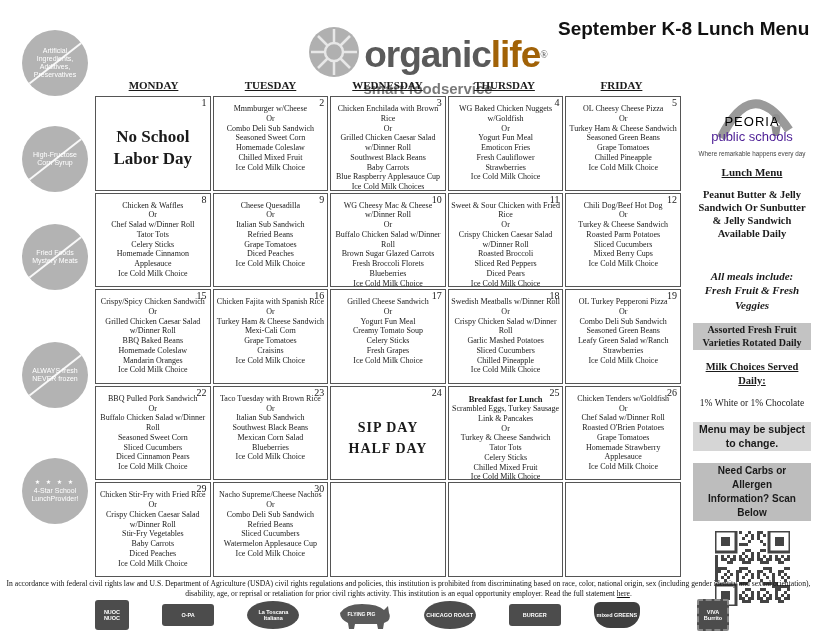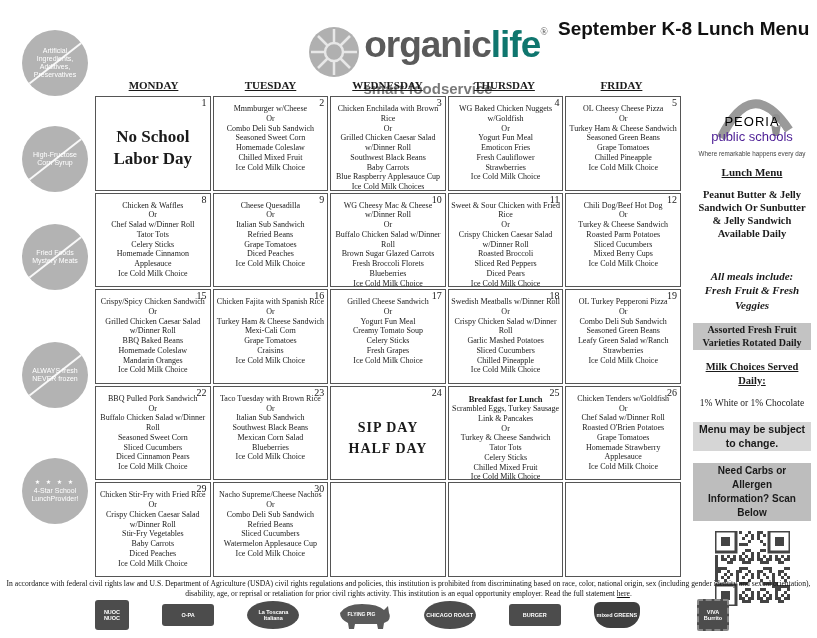--- a/index.html
+++ b/index.html
@@ -15,24 +15,24 @@
            font-family:"Liberation Sans", sans-serif; font-size:7px; line-height:1.15;
            overflow:hidden; }
   .badge::after { content:""; position:absolute; left:-8px; top:31px; width:86px; height:2px;
                   background:#fff; transform:rotate(-38deg); opacity:.9; }
   .badge.no-slash::after { display:none; }
   .badge .stars { font-size:6px; letter-spacing:2px; margin-bottom:1px; }
   .b0 { top:8px; } .b1 { top:104px; } .b2 { top:202px; } .b3 { top:320px; } .b4 { top:436px; }
 
   
   #logo { position:absolute; left:283px; top:26px; width:290px; text-align:center; }
-  #logo .row { display:flex; align-items:flex-start; justify-content:center; }
+  #logo .row { display:flex; align-items:center; justify-content:center; }
   #logo .word { font-family:"Liberation Sans", sans-serif; font-weight:bold; font-size:37px;
                 letter-spacing:-1px; line-height:1; }
-  .org-dark { color:#5a5a5a; } .org-light { color:#0f766e; }
+  .org-dark { color:#5a5a5a; } .org-light { color:#a16207; }
   #logo .reg { font-size:10px; color:#5a5a5a; vertical-align:top; }
   #logo .tagline { font-family:"Liberation Sans", sans-serif; font-size:15px; color:#7a7a7a;
                    font-weight:bold; margin-top:-2px; }
 
   
   #menu-title { position:absolute; left:558px; top:18px; width:255px;
                 font-family:"Liberation Sans", sans-serif; font-weight:bold; font-size:19px;
                 color:#111; }
 
   

